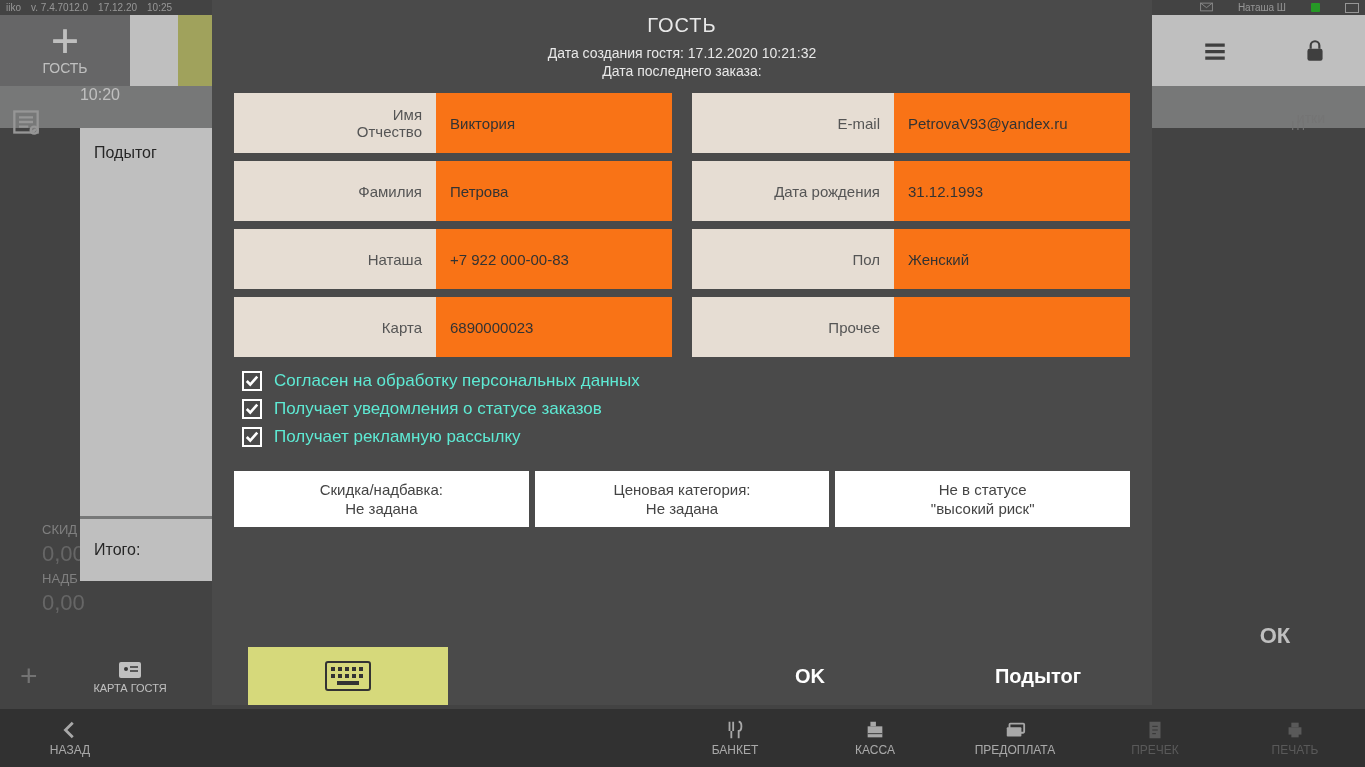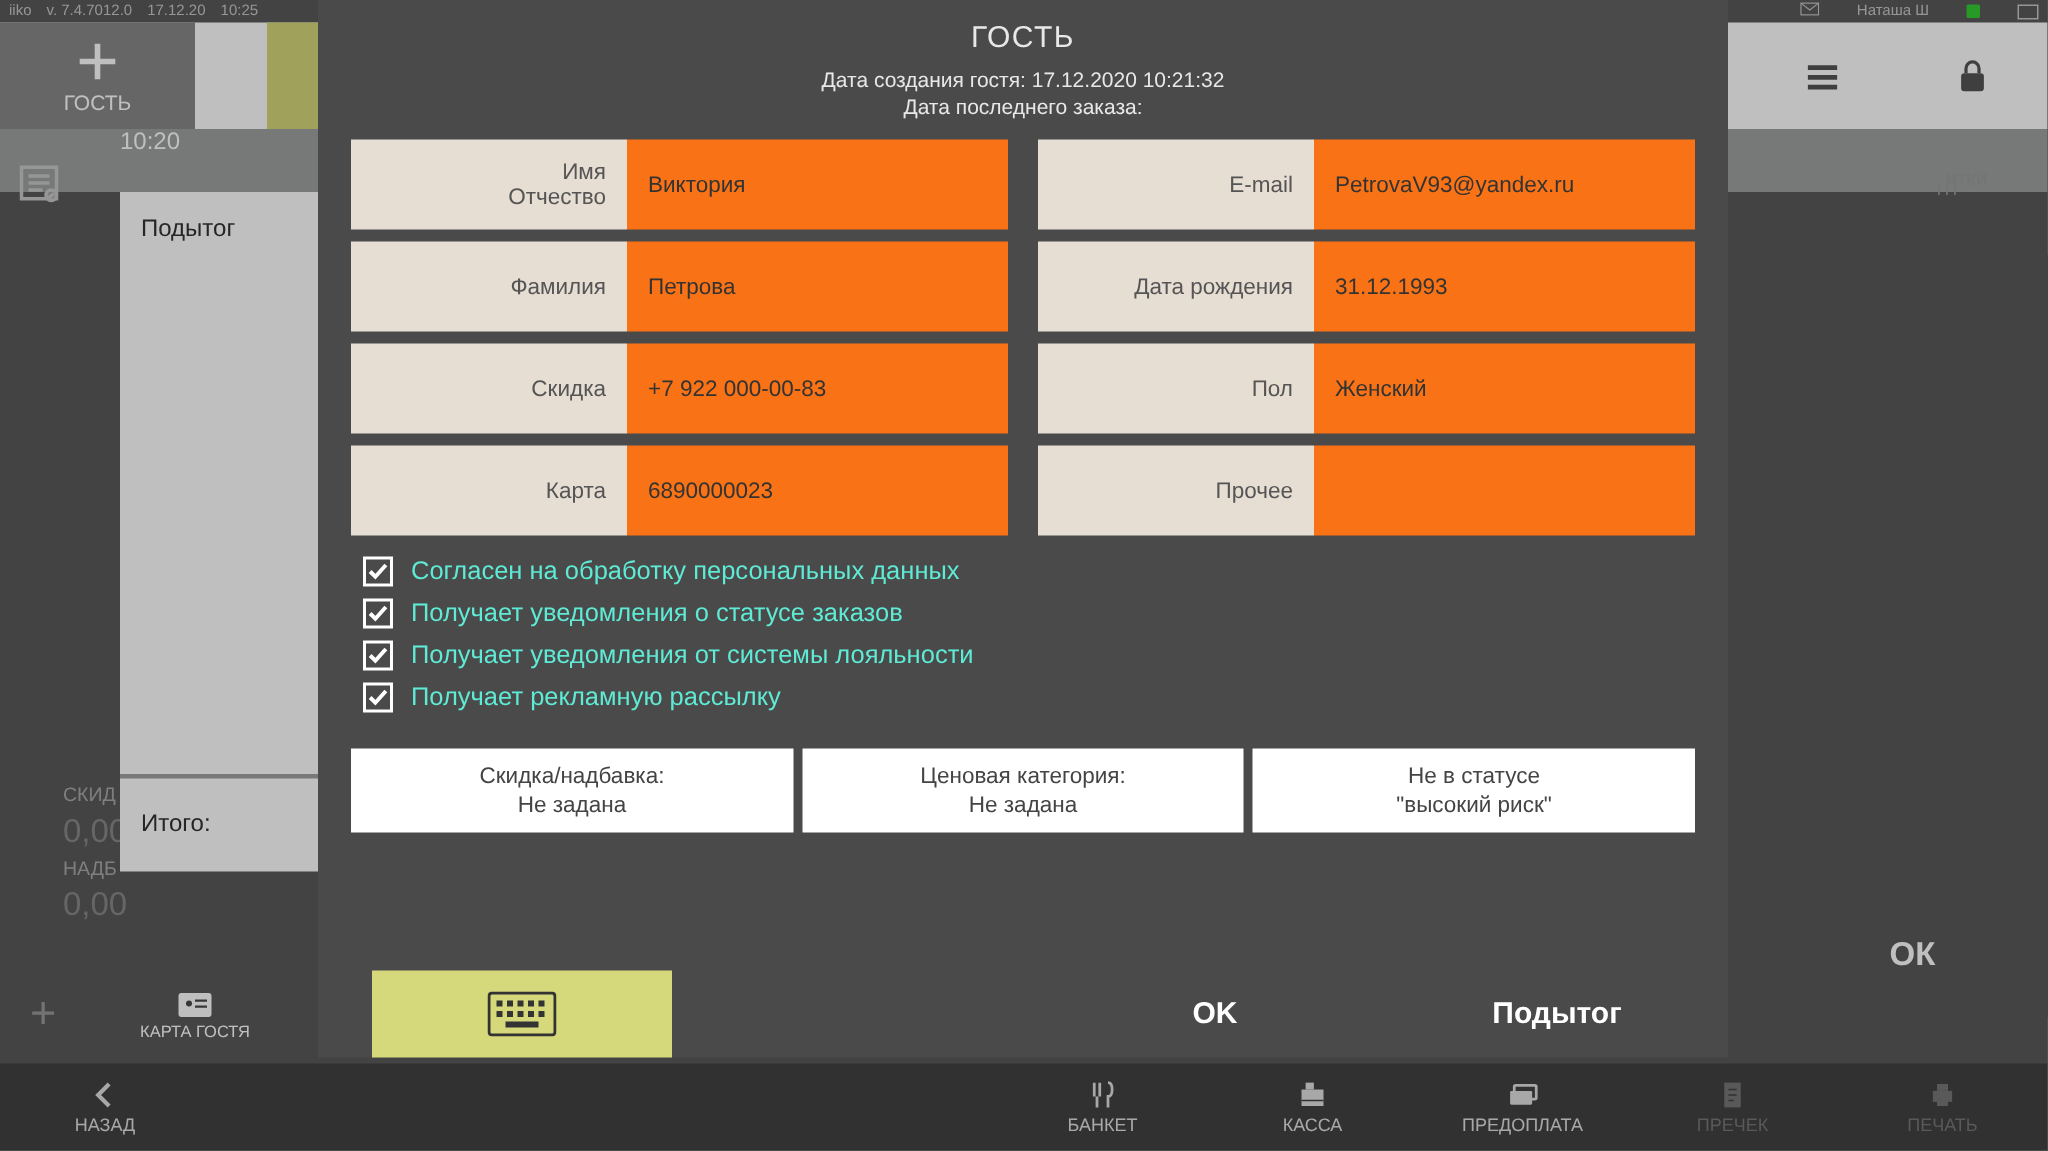--- a/index.html
+++ b/index.html
@@ -57,21 +57,21 @@
 
 .modal-shade { position: absolute; inset: 0; background: rgba(0,0,0,0.25); }
 .modal { position: absolute; left: 212px; top: 0; width: 940px; height: 705px; background: #4a4a4a; color: #e8e8e8; display: flex; flex-direction: column; }
 .modal-head { text-align: center; padding: 14px 0 6px; font-size: 20px; font-weight: 300; letter-spacing: 1px; }
 .modal-sub { text-align: center; font-size: 14px; padding: 2px 0; }
 .modal-sub2 { text-align: center; font-size: 14px; padding-bottom: 14px; }
 
 .form-cols { display: flex; gap: 20px; padding: 0 22px; }
 .form-col { flex: 1; display: flex; flex-direction: column; gap: 8px; }
 .frow { height: 60px; display: flex; }
-.flabel { width: 184px; background: #e6ddd3; color: #555; display: flex; flex-direction: column; align-items: flex-end; justify-content: center; padding-right: 14px; font-size: 15px; }
+.flabel { width: 202px; background: #e6ddd3; color: #555; display: flex; flex-direction: column; align-items: flex-end; justify-content: center; padding-right: 14px; font-size: 15px; }
 .fval { flex: 1; background: #f97316; color: #333; display: flex; align-items: center; padding-left: 14px; font-size: 15px; }
 
 .checks { padding: 14px 30px 4px; display: flex; flex-direction: column; gap: 8px; }
 .chk { display: flex; align-items: center; gap: 12px; font-size: 17px; color: #5eead4; }
 .chkbox { width: 20px; height: 20px; border: 2px solid #fff; display: flex; align-items: center; justify-content: center; }
 .chkbox svg { width: 14px; height: 14px; stroke: #fff; stroke-width: 3; fill: none; }
 
 .status-row { display: flex; gap: 6px; padding: 20px 22px 0; }
 .status-card { flex: 1; background: #fff; color: #444; height: 56px; display: flex; flex-direction: column; align-items: center; justify-content: center; font-size: 15px; }
 .status-card .l2 { margin-top: 2px; }
@@ -249,21 +249,21 @@
             <span>Имя</span>
             <span>Отчество</span>
           </div>
           <div class="fval">Виктория</div>
         </div>
         <div class="frow">
           <div class="flabel">Фамилия</div>
           <div class="fval">Петрова</div>
         </div>
         <div class="frow">
-          <div class="flabel">Скидка</div>
+          <div class="flabel">Наташа</div>
           <div class="fval">+7 922 000-00-83</div>
         </div>
         <div class="frow">
           <div class="flabel">Карта</div>
           <div class="fval">6890000023</div>
         </div>
       </div>
       <div class="form-col">
         <div class="frow">
           <div class="flabel">E-mail</div>
@@ -293,28 +293,20 @@
           </span>
         <span>Согласен на обработку персональных данных</span>
       </div>
       <div class="chk">
         <span class="chkbox">
             <svg viewBox="0 0 16 16">
               <path d="M2 8l4 4 8-9"></path>
             </svg>
           </span>
         <span>Получает уведомления о статусе заказов</span>
-      </div>
-      <div class="chk">
-        <span class="chkbox">
-            <svg viewBox="0 0 16 16">
-              <path d="M2 8l4 4 8-9"></path>
-            </svg>
-          </span>
-        <span>Получает уведомления от системы лояльности</span>
       </div>
       <div class="chk">
         <span class="chkbox">
             <svg viewBox="0 0 16 16">
               <path d="M2 8l4 4 8-9"></path>
             </svg>
           </span>
         <span>Получает рекламную рассылку</span>
       </div>
     </div>

